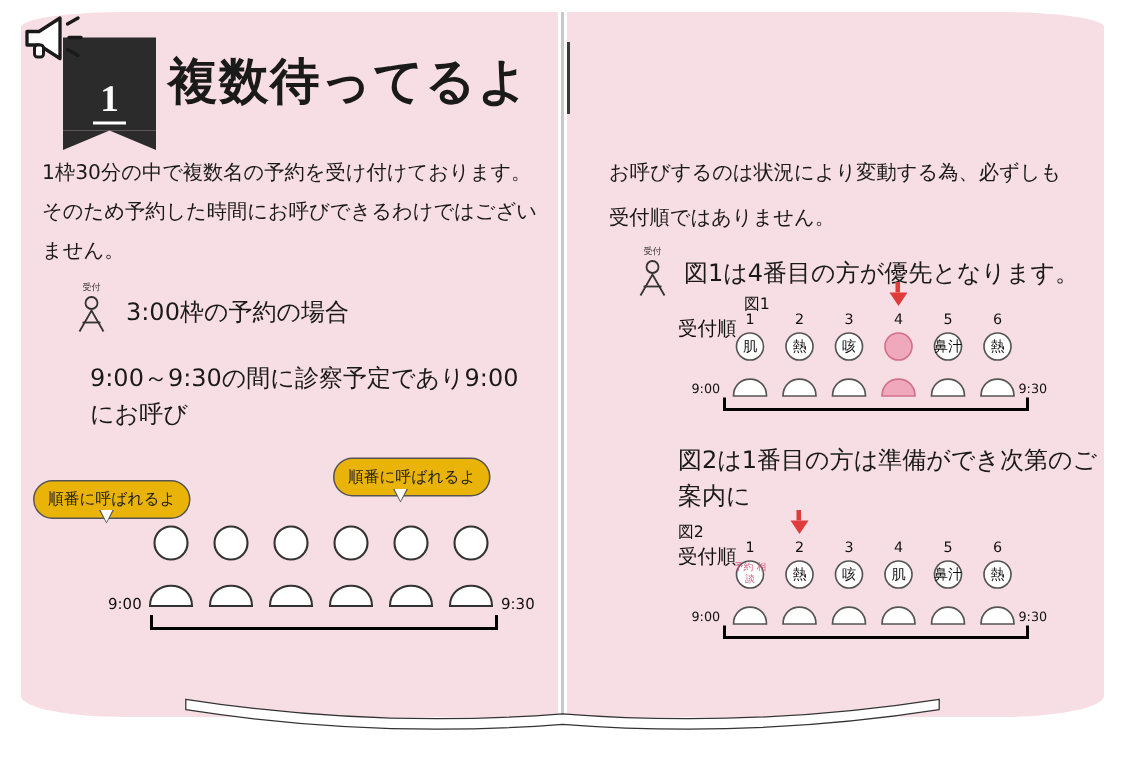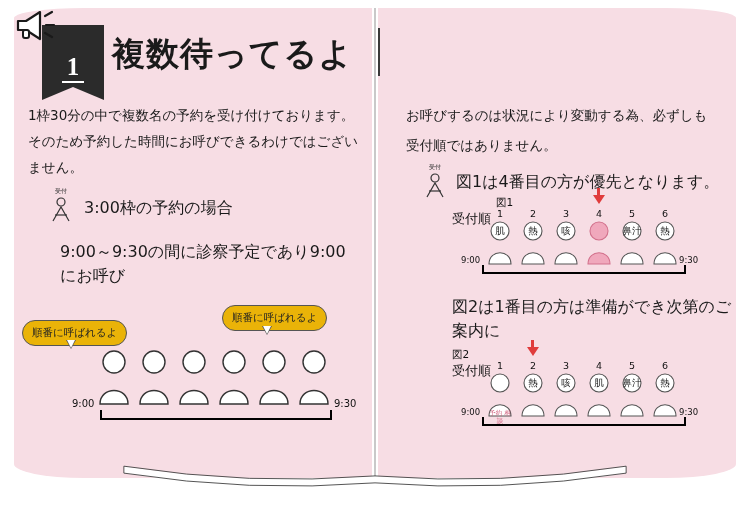--- a/index.html
+++ b/index.html
@@ -439,21 +439,21 @@
           <circle cx="145" cy="11" r="9"></circle>
           <path d="M134,44 C134,29 156,29 156,44 Z"></path>
         </g>
       <g>
           <circle cx="178" cy="11" r="9"></circle>
           <path d="M167,44 C167,29 189,29 189,44 Z"></path>
         </g>
     </g>
   </svg>
 
-  <div class="sym-label two-line" style="left:487px; top:374px;margin-top:35px;"><span>予約
+  <div class="sym-label two-line" style="left:487px; top:374px;"><span>予約
 相談</span></div>
   <div class="sym-label" style="left:520px; top:377px;">熱</div>
   <div class="sym-label" style="left:553px; top:377px;">咳</div>
   <div class="sym-label" style="left:586px; top:377px;">肌</div>
   <div class="sym-label" style="left:619px; top:377px;">鼻汁</div>
   <div class="sym-label" style="left:652px; top:377px;">熱</div>
 
   <div class="timeline" style="left:482px; top:424px; width:204px;"></div>
   <div class="tick" style="left:482px; top:417px; height:9px;"></div>
   <div class="tick" style="left:684px; top:417px; height:9px;"></div>

